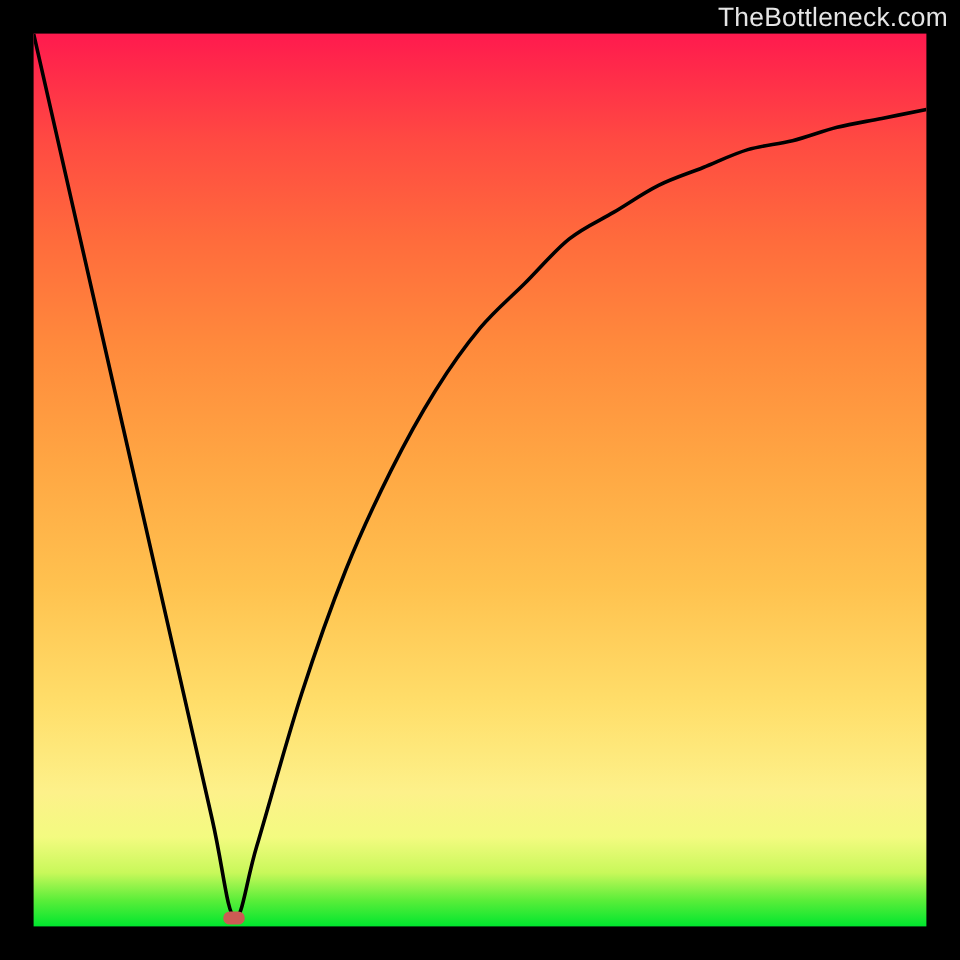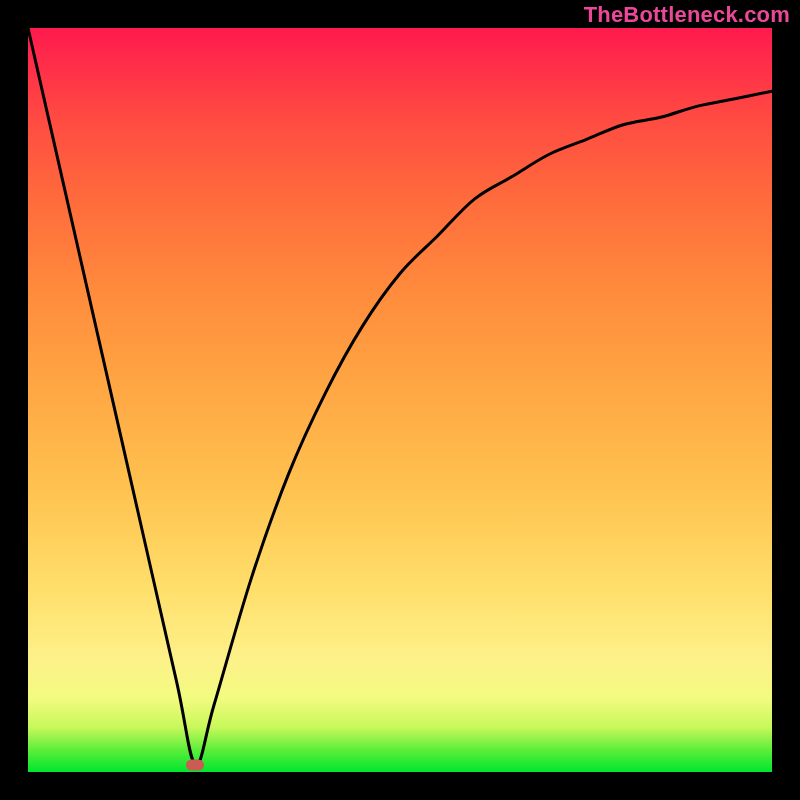--- a/index.html
+++ b/index.html
@@ -14,23 +14,23 @@
   .frame {
     position: relative;
     width: 800px;
     height: 800px;
     background: #000;
   }
   .watermark {
     position: absolute;
     top: 2px;
     right: 10px;
-    color: #ec4899;
+    color: #e5e5e5;
     font-size: 22px;
-    font-weight: 700;
+    font-weight: 400;
     letter-spacing: 0.2px;
     z-index: 30;
   }
   .plot {
     position: absolute;
     left: 28px;
     top: 28px;
     width: 744px;
     height: 744px;
     

